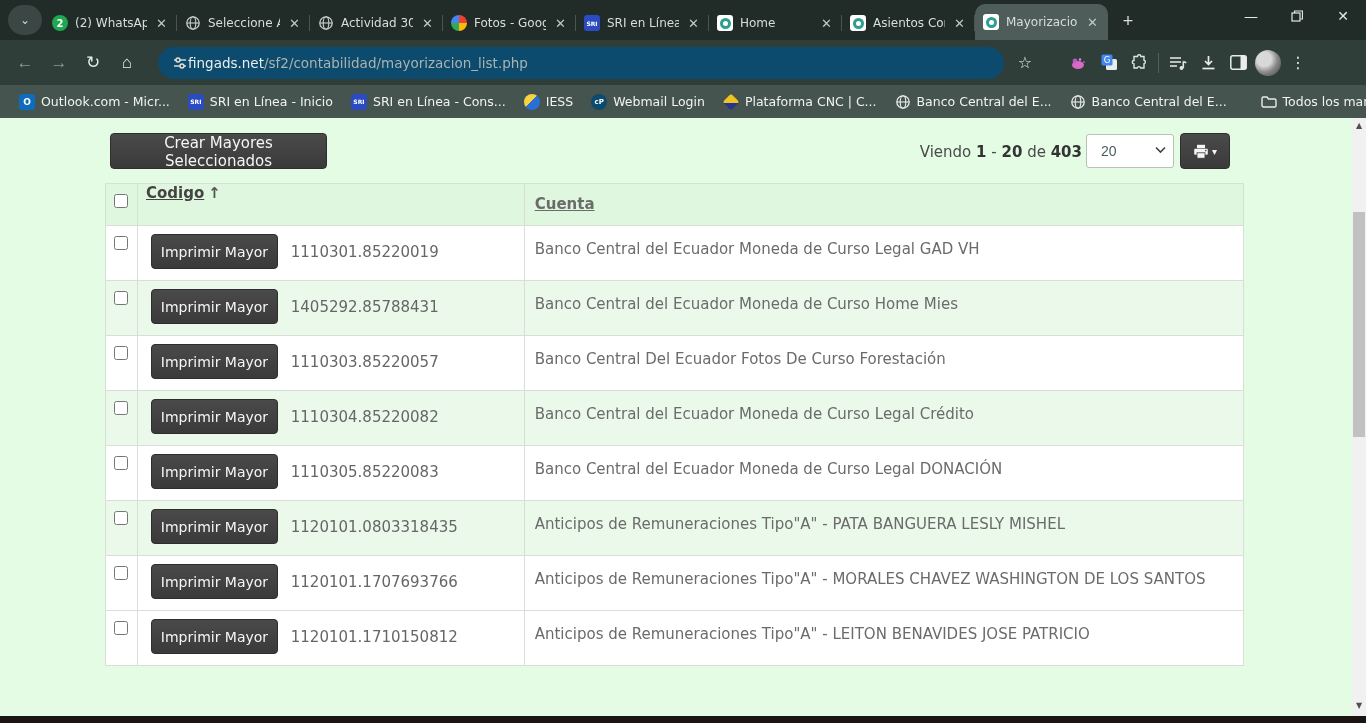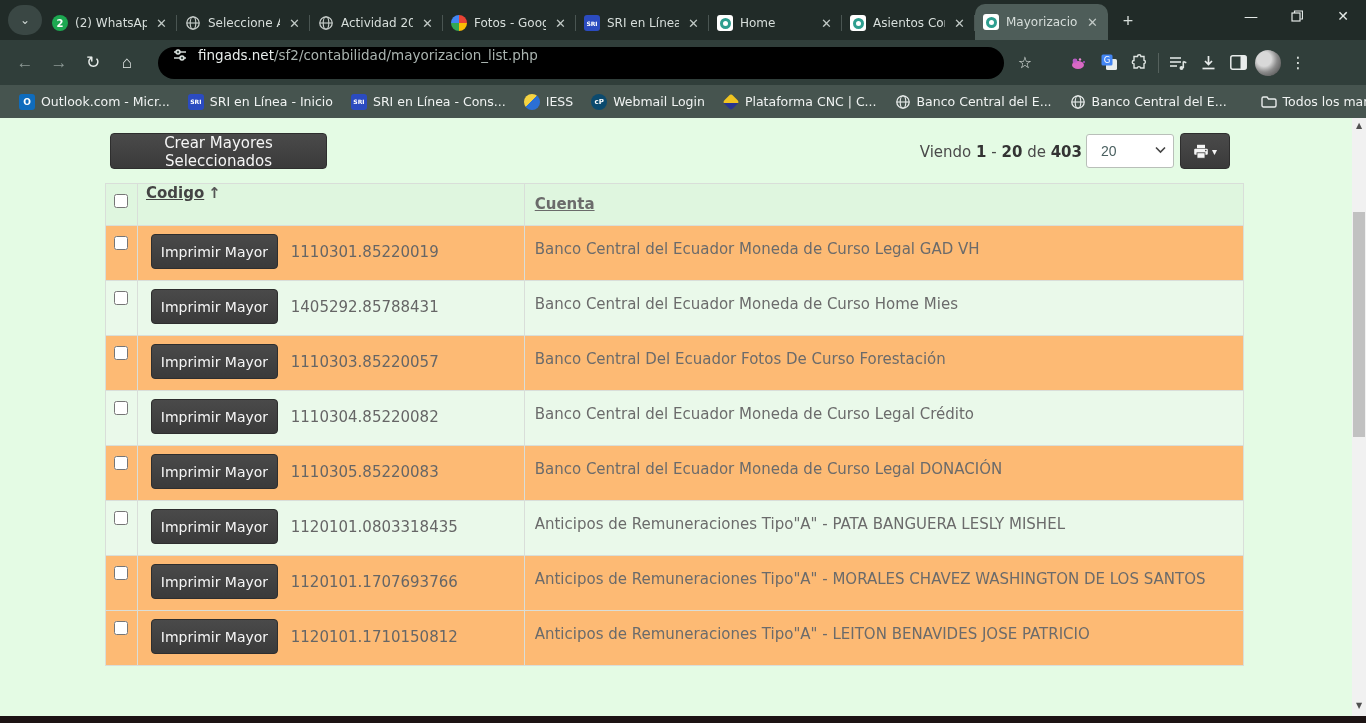--- a/index.html
+++ b/index.html
@@ -33,22 +33,22 @@
   .fav-sri { border-radius:3px; background:#2B4BC0; color:#fff; font-size:6px; font-weight:bold; }
   .fav-fingads { border-radius:3px; background:#fff; }
   .fav-fingads i { display:block; width:11px; height:11px; border:3px solid #2E9E8F; border-radius:50%; }
   .globe-svg { width:16px; height:16px; }
 
   .toolbar { position:absolute; left:0; top:40px; width:1366px; height:45px;
              background:#303E3A; display:flex; align-items:center; }
   .nav-btn { width:34px; height:34px; border:none; background:transparent; font-size:17px;
              color:#E7ECEA; cursor:pointer; }
   .nav-btn.dim { color:#8D9995; }
-  .omnibox { height:32px; width:846px; margin-left:14px; background:#000000; border-radius:16px;
-             display:flex; align-items:flex-start; padding:0 14px; gap:10px; }
+  .omnibox { height:32px; width:846px; margin-left:14px; background:#0c4a6e; border-radius:16px;
+             display:flex; align-items:center; padding:0 14px; }
   .omnibox .url { font-size:13.5px; color:#E8EDEB; white-space:nowrap; }
   .omnibox .url .path { color:#A9B3AF; }
   .tool-ico { width:30px; height:30px; display:flex; align-items:center; justify-content:center;
               color:#DFE5E2; font-size:16px; cursor:pointer; flex:none; }
   .sep-v { width:1px; height:20px; background:#55615D; margin:0 4px; }
   .avatar { width:26px; height:26px; border-radius:50%; flex:none; cursor:pointer;
             background:radial-gradient(circle at 35% 35%, #d8d8d8 0 30%, #8a8a8a 55%, #3c3c3c 100%); }
 
   .bookmarksbar { position:absolute; left:0; top:85px; width:1366px; height:33px;
              background:#46544F; display:flex; align-items:center; padding:0 10px; }
@@ -84,21 +84,21 @@
           display:flex; align-items:center; justify-content:center; gap:3px; }
 
   table.grid { position:absolute; left:105px; top:65px; width:1139px; border-collapse:collapse;
           font-size:15px; }
   table.grid th, table.grid td { border:1px solid #D9DED9; vertical-align:top; }
   thead tr { background:#DFF6DF; height:42px; }
   thead th { text-align:left; color:#444; font-size:15px; padding:11px 8px 0 8px; }
   thead th .hdr-label { text-decoration:underline; font-weight:bold; }
   .sort-arrow { font-size:15px; color:#555; text-decoration:none; display:inline-block; margin-left:4px; }
   tbody tr { height:55px; }
-  tbody tr.odd  { background:#fdba74; }
+  tbody tr.odd  { background:#ffffff; }
   tbody tr.even { background:#EAF9EA; }
   .col-check { width:32px; text-align:center; padding-top:10px; }
   .col-codigo { width:387px; padding:0 0 0 8px; }
   .col-cuenta { width:720px; padding:14px 10px 0 10px; color:#6B6B6B; }
   .imprimir-btn { width:127px; height:35px; margin:8px 0 0 5px; font-size:14px; }
   .codigo-val { display:inline-block; margin:16px 0 0 8px; color:#666; }
   input[type=checkbox] { width:14px; height:14px; cursor:pointer; accent-color:#fff; }
 
   
   .scrollbar { position:absolute; right:0; top:118px; width:14px; height:598px; background:#F1F1F1; }
@@ -129,21 +129,21 @@
     </svg>
     <span class="title">Seleccione A</span>
     <span class="close">✕</span>
   </div>
   <div class="tab">
     <svg class="globe-svg" viewBox="0 0 16 16">
       <circle cx="8" cy="8" r="6.2" fill="none" stroke="#C9CFCC" stroke-width="1.3"></circle>
       <ellipse cx="8" cy="8" rx="2.8" ry="6.2" fill="none" stroke="#C9CFCC" stroke-width="1.1"></ellipse>
       <line x1="1.8" y1="8" x2="14.2" y2="8" stroke="#C9CFCC" stroke-width="1.1"></line>
     </svg>
-    <span class="title">Actividad 20</span>
+    <span class="title">Actividad 30</span>
     <span class="close">✕</span>
   </div>
   <div class="tab">
     <span class="favicon fav-photos"></span>
     <span class="title">Fotos - Goog</span>
     <span class="close">✕</span>
   </div>
   <div class="tab">
     <span class="favicon fav-sri">SRI</span>
     <span class="title">SRI en Línea</span>

